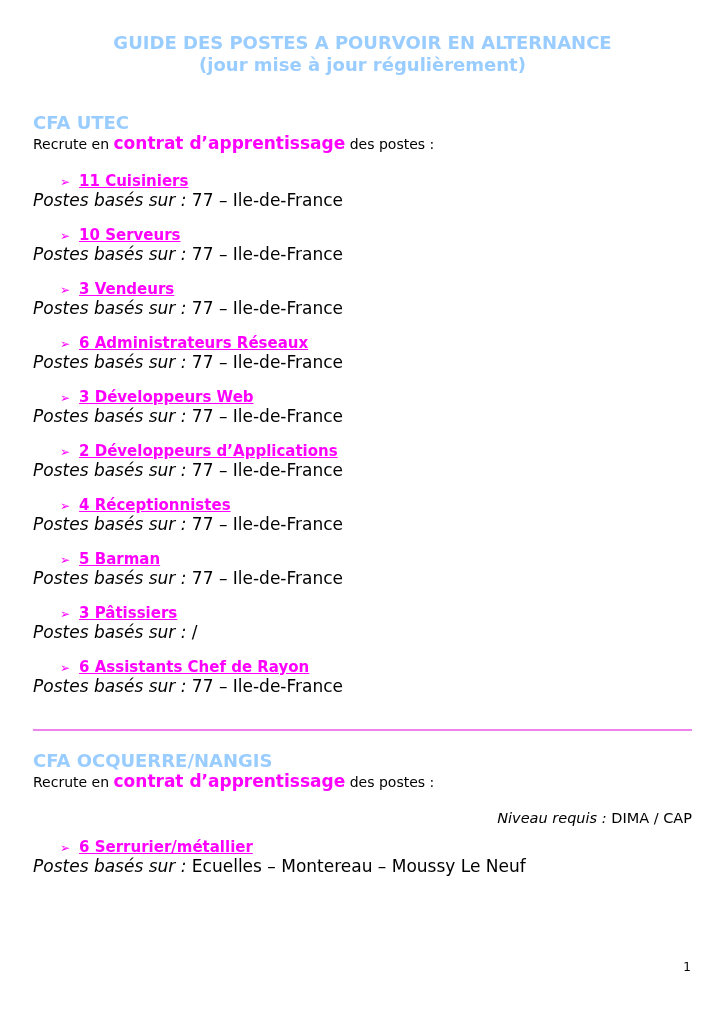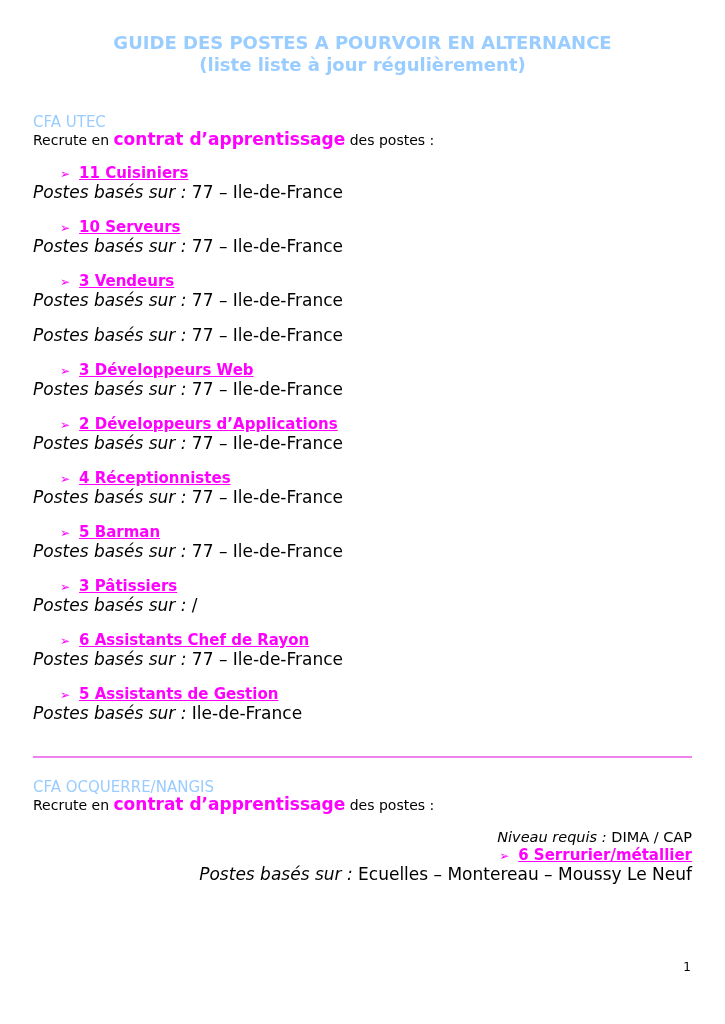--- a/index.html
+++ b/index.html
@@ -18,35 +18,35 @@
     margin-top: 32px;
     text-align: center;
     color: #99CCFF;
     font-weight: bold;
     font-size: 18px;
     line-height: 22px;
   }
 
   .section-heading {
     color: #99CCFF;
-    font-weight: normal;
-    font-size: 15px;
+    font-weight: bold;
+    font-size: 18px;
     line-height: 19px;
   }
   .sec1-heading { margin-top: 37px; }
 
-  .intro-line { font-size: 14px; line-height: 15px; }
+  .intro-line { font-size: 14px; line-height: 23px; }
   .intro-highlight {
     color: #FF00FF;
     font-weight: bold;
     font-size: 17px;
   }
 
   .jobs { margin-top: 16px; }
-  .jobs.tight { margin-top: 0; text-align: right; }
+  .jobs.tight { margin-top: 11px; }
   .job { margin-bottom: 17px; }
   .jobs.tight .job { margin-bottom: 0; }
 
   .job-link-line { padding-left: 27px; font-size: 15px; line-height: 18px; }
   .arrow-bullet {
     color: #FF00FF;
     font-size: 12px;
     margin-right: 9px;
   }
   .job-link {
@@ -75,21 +75,21 @@
   }
 </style>
 </head>
 <body>
 
 <div class="page">
   <div class="content">
 
     <div class="doc-title">
       <div>GUIDE DES POSTES A POURVOIR EN ALTERNANCE</div>
-      <div>(liste liste à jour régulièrement)</div>
+      <div>(jour mise à jour régulièrement)</div>
     </div>
 
     <div>
       <div class="section-heading sec1-heading">CFA UTEC</div>
       <div class="intro-line">
         <span>Recrute en</span>
         <span class="intro-highlight">contrat d’apprentissage</span>
         <span>des postes :</span>
       </div>
 
@@ -119,20 +119,23 @@
           <div class="job-link-line">
             <span class="arrow-bullet">➢</span><a class="job-link">3 Vendeurs</a>
           </div>
           <div class="job-location">
             <span class="loc-label">Postes basés sur :</span>
             <span class="loc-value">77 – Ile-de-France</span>
           </div>
         </div>
 
         <div class="job">
+          <div class="job-link-line">
+            <span class="arrow-bullet">➢</span><a class="job-link">6 Administrateurs Réseaux</a>
+          </div>
           <div class="job-location">
             <span class="loc-label">Postes basés sur :</span>
             <span class="loc-value">77 – Ile-de-France</span>
           </div>
         </div>
 
         <div class="job">
           <div class="job-link-line">
             <span class="arrow-bullet">➢</span><a class="job-link">3 Développeurs Web</a>
           </div>
@@ -185,29 +188,20 @@
         <div class="job">
           <div class="job-link-line">
             <span class="arrow-bullet">➢</span><a class="job-link">6 Assistants Chef de Rayon</a>
           </div>
           <div class="job-location">
             <span class="loc-label">Postes basés sur :</span>
             <span class="loc-value">77 – Ile-de-France</span>
           </div>
         </div>
 
-        <div class="job">
-          <div class="job-link-line">
-            <span class="arrow-bullet">➢</span><a class="job-link">5 Assistants de Gestion</a>
-          </div>
-          <div class="job-location">
-            <span class="loc-label">Postes basés sur :</span>
-            <span class="loc-value">Ile-de-France</span>
-          </div>
-        </div>
 
 
       </div>
     </div>
 
     <div class="divider"></div>
 
     <div>
       <div class="section-heading sec2-heading">CFA OCQUERRE/NANGIS</div>
       <div class="intro-line">

